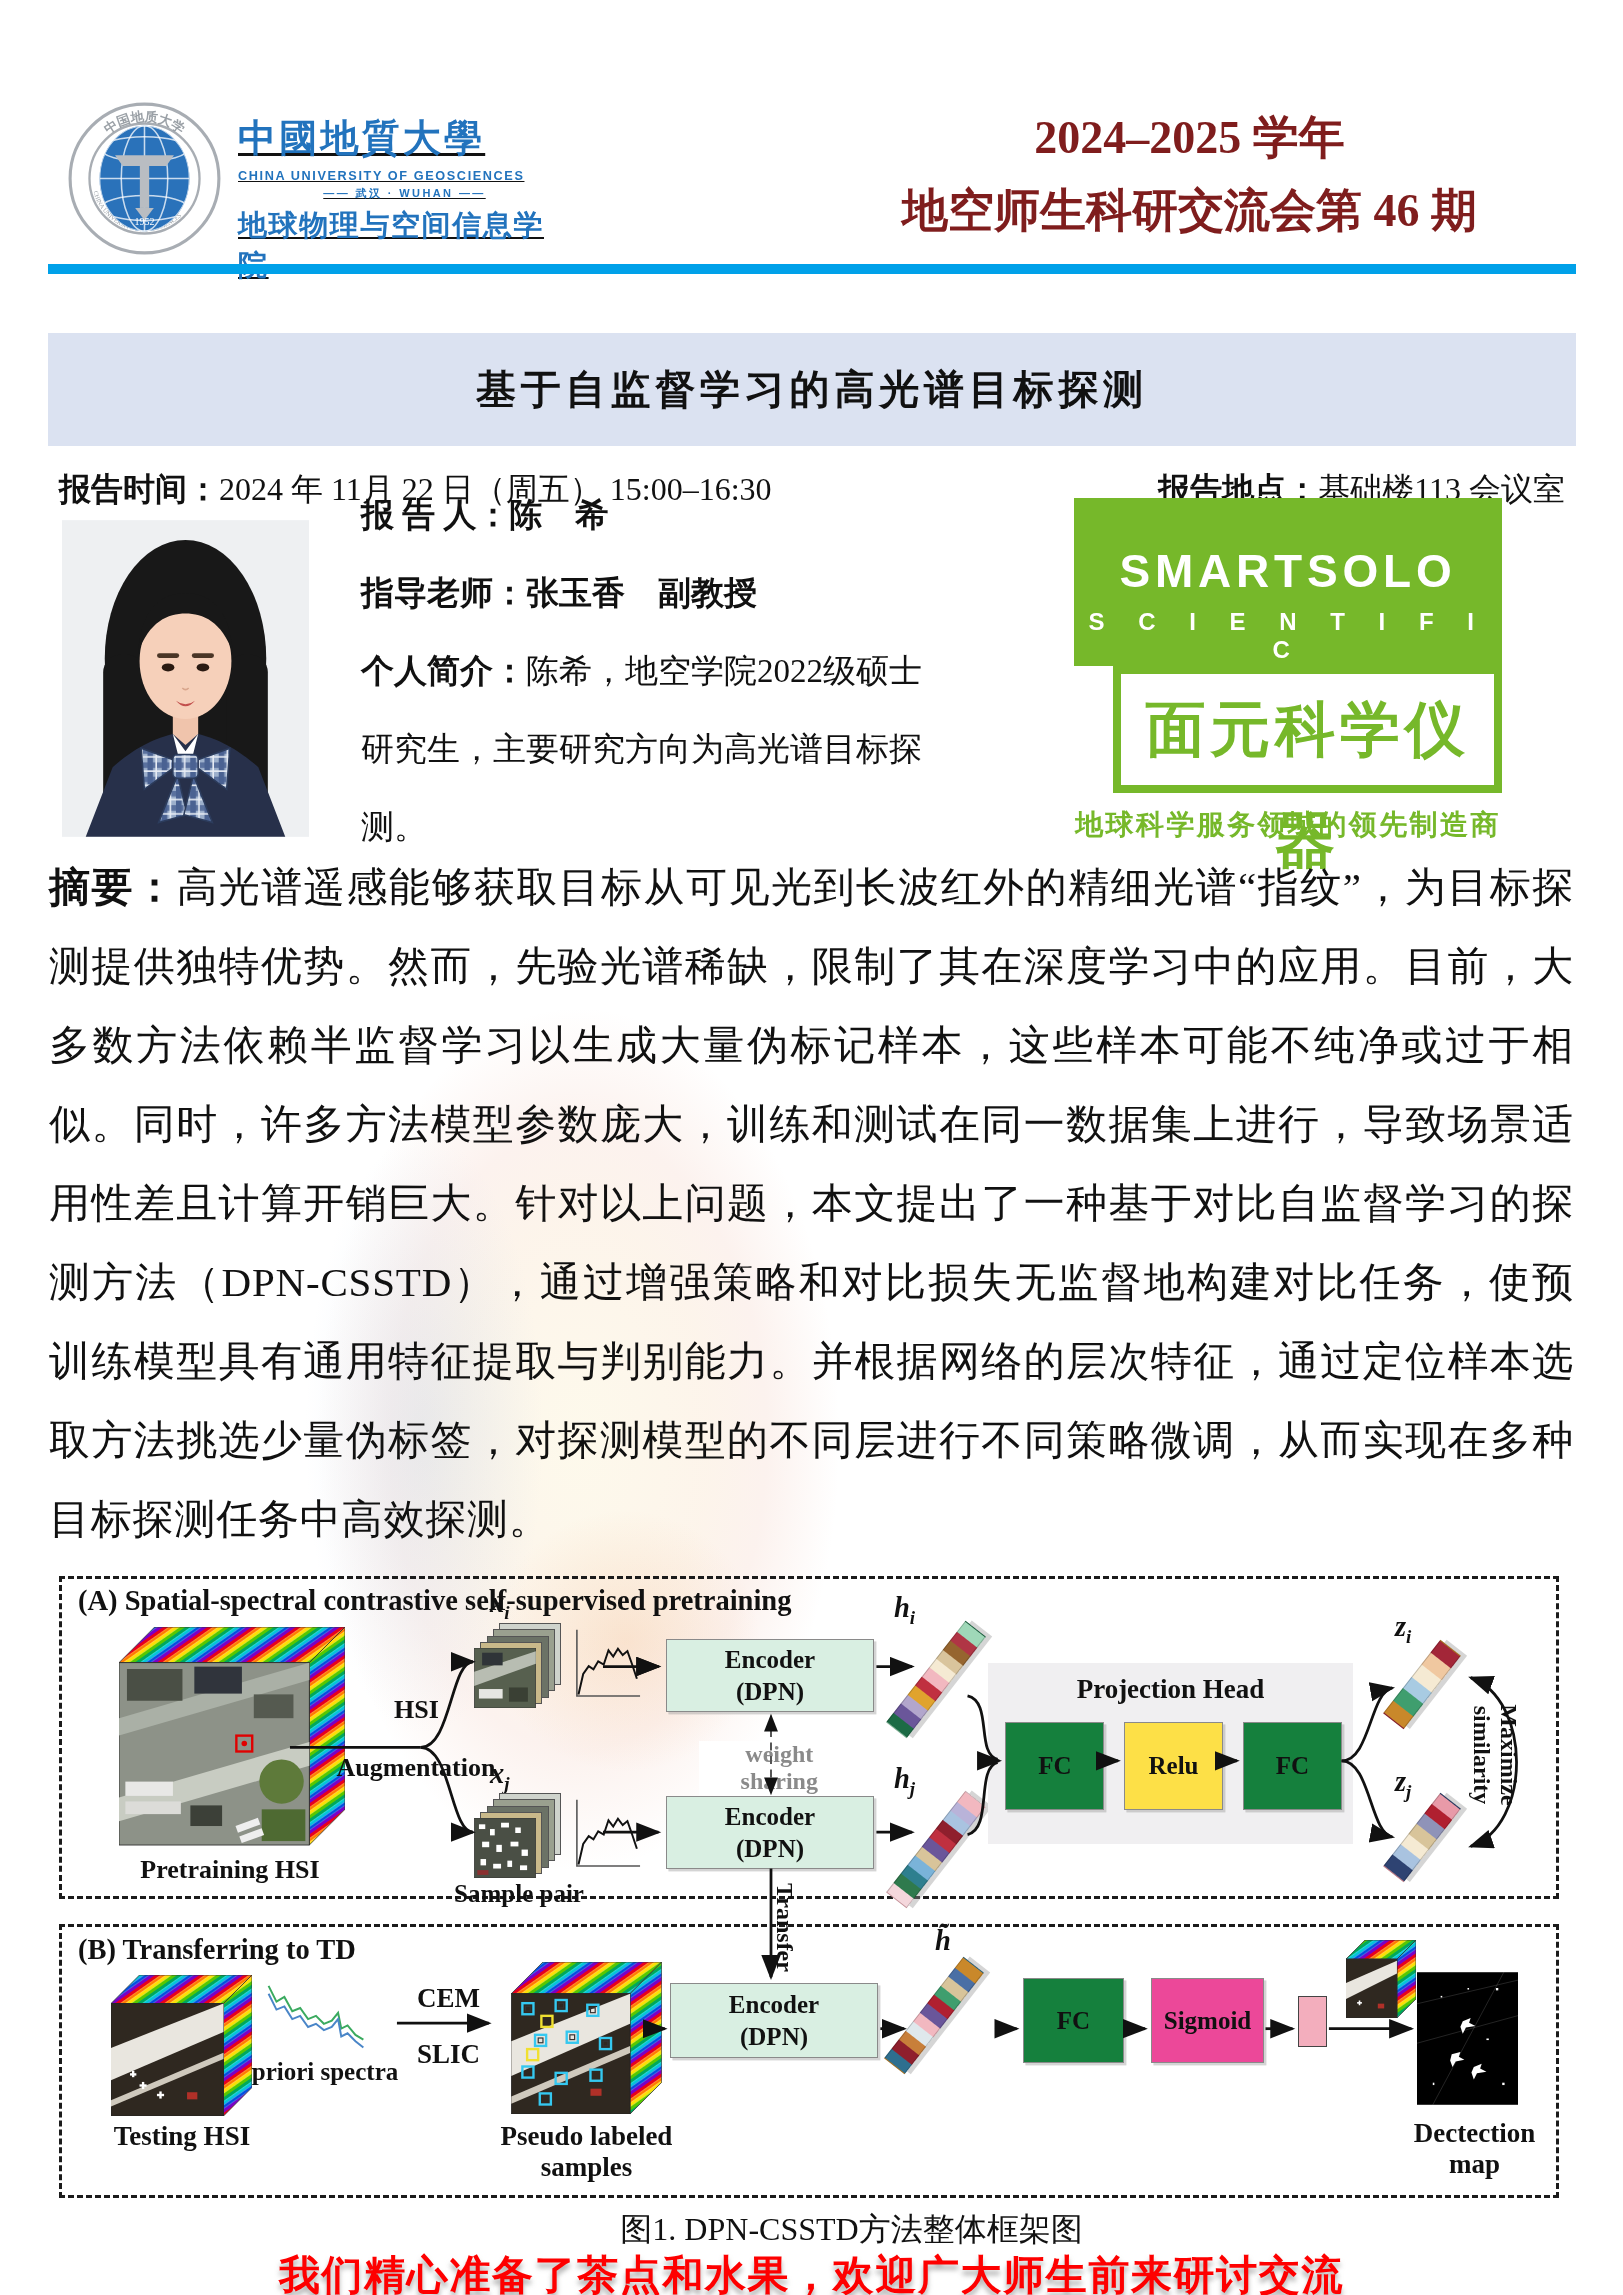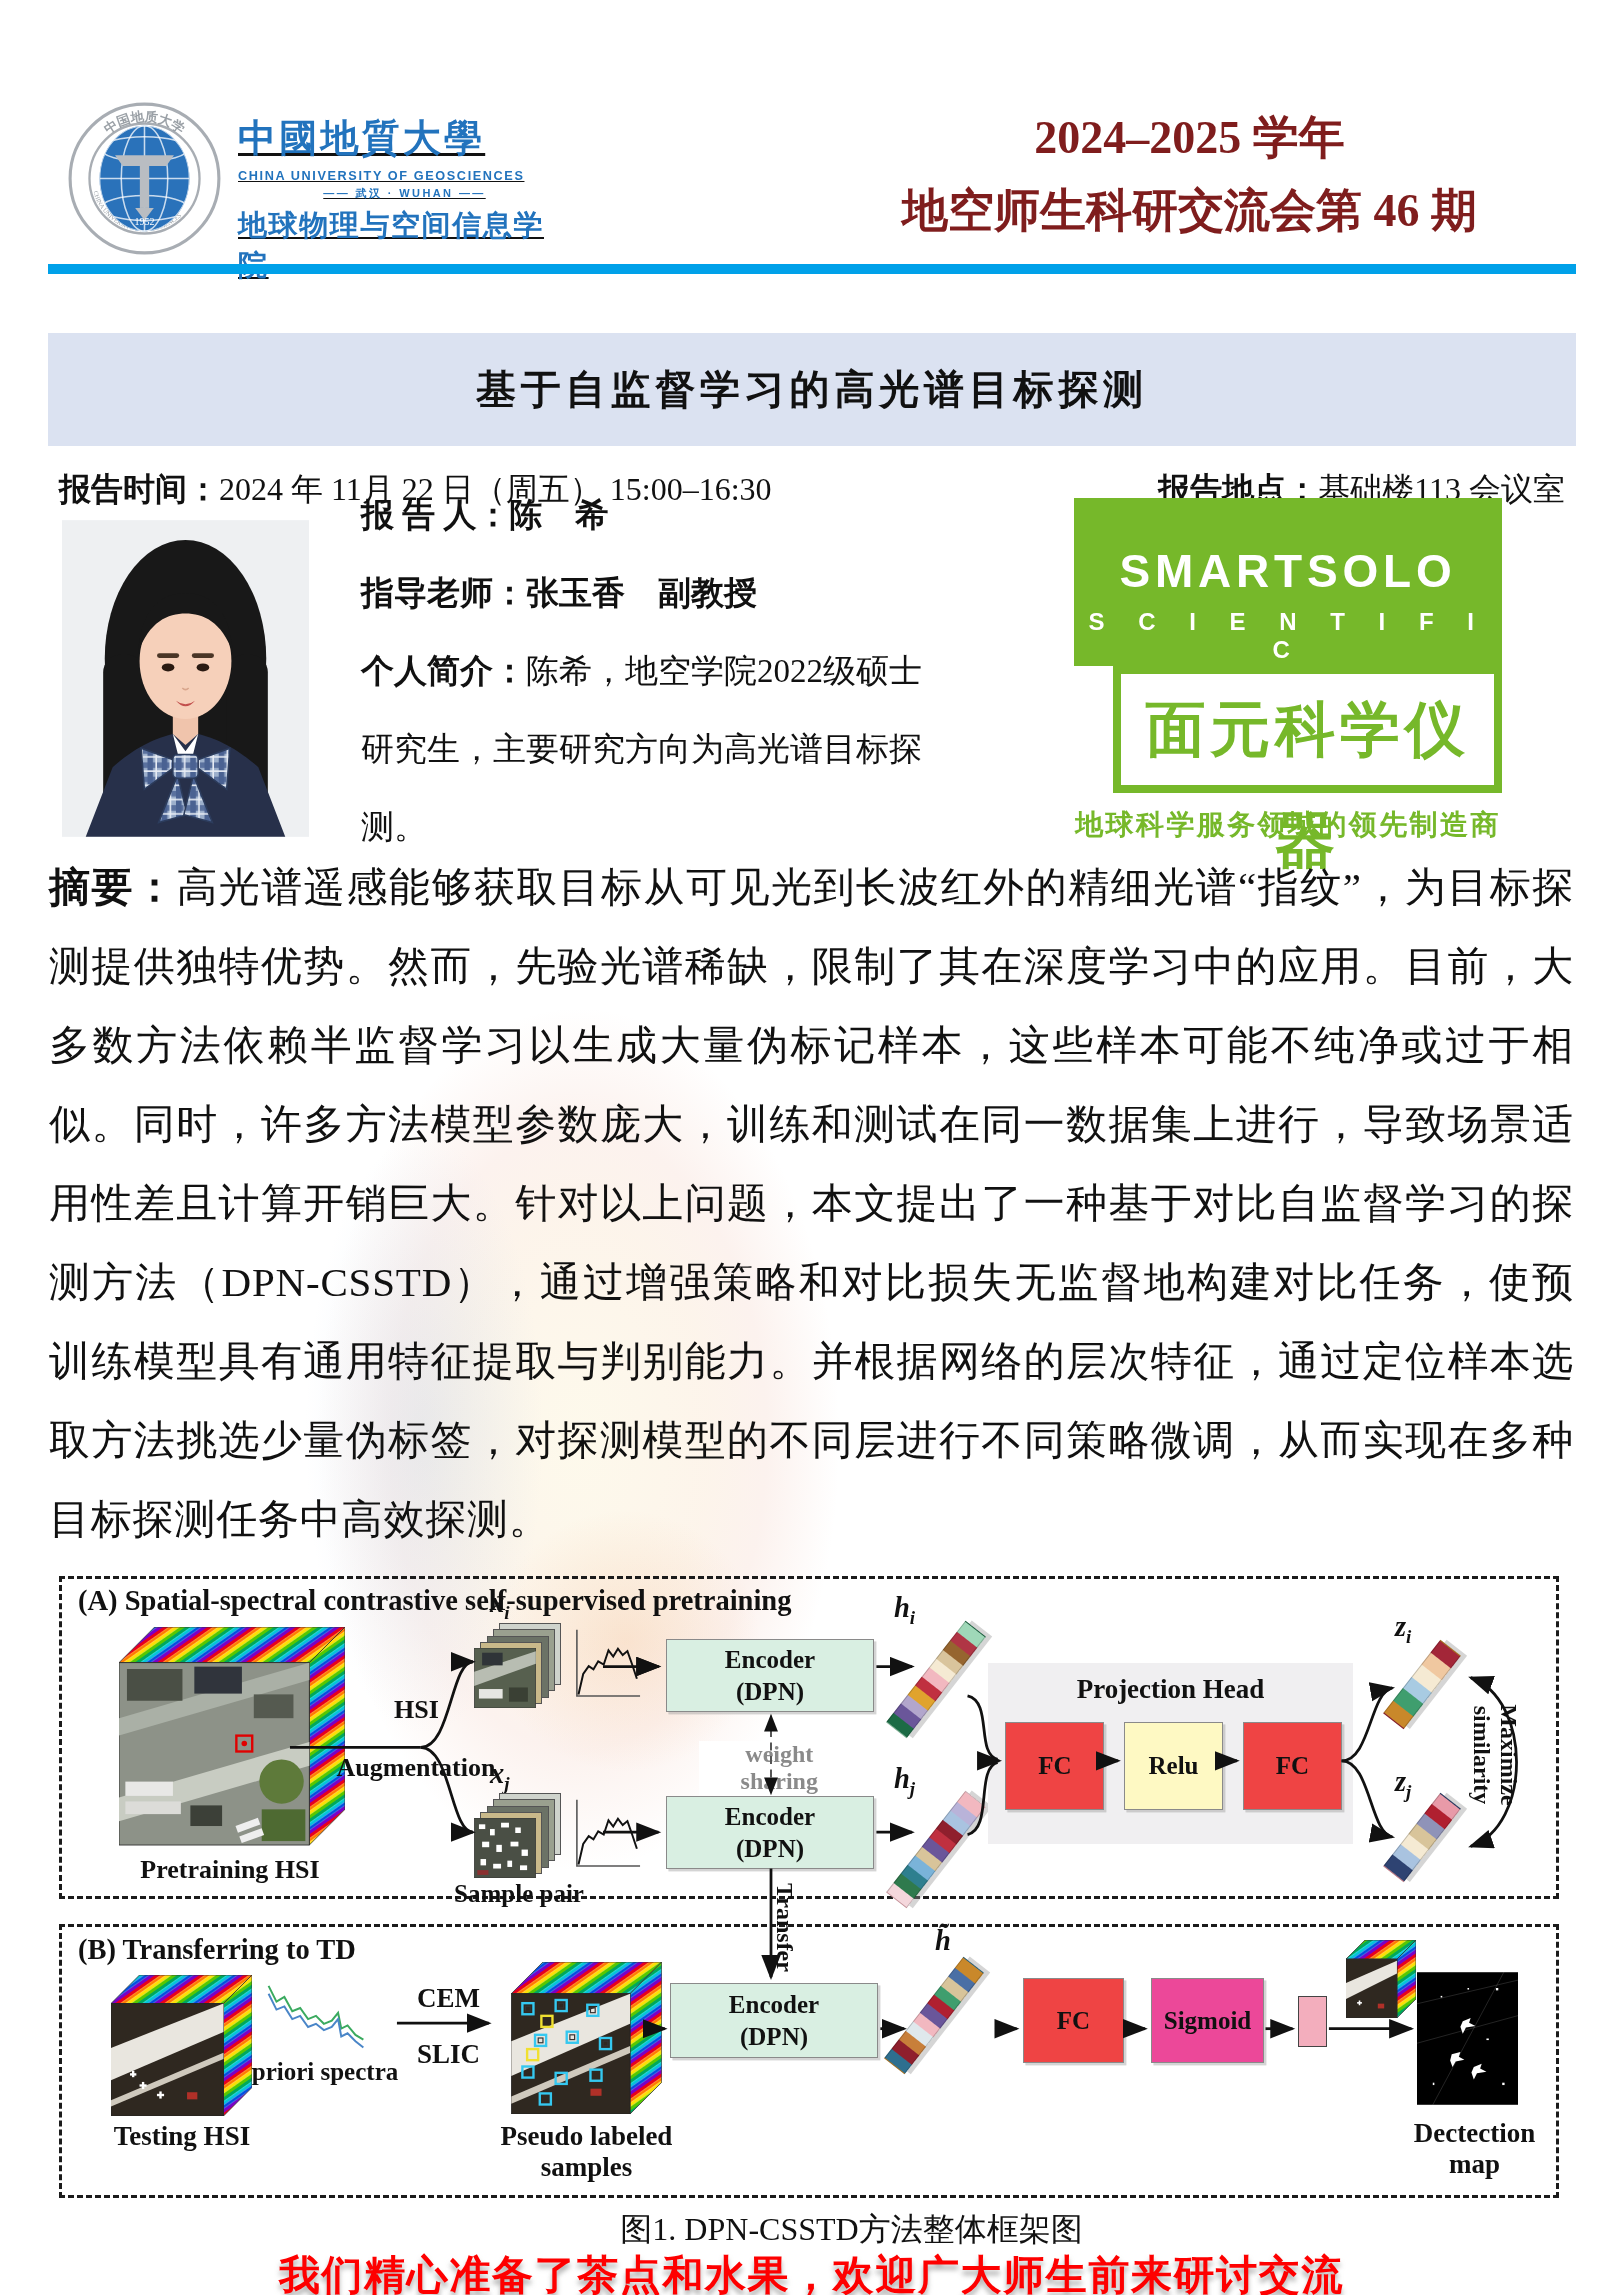--- a/index.html
+++ b/index.html
@@ -33,22 +33,22 @@
   .abstract .lbl{font-weight:700;}
   
   .panel{border:3.2px dashed #1b1b1b;}
   .ptitle{font-size:28.5px;font-weight:700;}
   .flabel{font-size:26px;font-weight:700;text-align:center;}
   .mlab{font-style:italic;font-weight:700;font-size:28.5px;}
   .mlab sub{font-size:19px;}
   .nnbox{border:1.6px solid #8a8a8a;display:flex;flex-direction:column;align-items:center;justify-content:center;
          font-size:25px;font-weight:700;line-height:32px;box-shadow:2.4px 2.4px 0 rgba(160,160,160,.45);}
   .enc{background:#D9EFE2;}
-  .fcb{background:#ef4444;font-family:Liberation Serif, serif;}
-  .relu{background:#fef9c3;text-align:right;}
+  .fcb{background:#15803d;font-family:Liberation Serif, serif;}
+  .relu{background:#fde047;text-align:right;}
   .sig{background:#ec4899;}
   .projpanel{background:#F0EFF1;}
   .ws{color:#8a8a8a;font-weight:700;font-size:24px;background:#fff;padding:0 4.8px;text-align:center;}
   .bar{position:absolute;width:24px;border:0.8px solid rgba(0,0,0,.2);transform:rotate(38deg);
        box-shadow:4.8px -4px 0 rgba(150,150,150,.4);}
   .bar-hi{height:127px;background:linear-gradient(to top,#1c6b45 0 9%,#6a569a 9% 18%,#b2a6cc 18% 27%,#e0a32e 27% 36%,#c03040 36% 45%,#f2b8c0 45% 54%,#f5ead3 54% 63%,#d9c49c 63% 72%,#96652f 72% 81%,#b03545 81% 90%,#9fd8b8 90% 100%);}
   .bar-hj{height:127px;background:linear-gradient(to top,#f4d7dc 0 9%,#2f7a4d 9% 18%,#2e7f8f 18% 27%,#7ab3d9 27% 36%,#d8c49a 36% 45%,#6a569a 45% 54%,#c03040 54% 63%,#8f1f2d 63% 72%,#a9c3e0 72% 81%,#b9b3d9 81% 90%,#f2b8c0 90% 100%);}
   .bar-zi{height:91px;background:linear-gradient(to top,#c9882a 0 17%,#3f9e6e 17% 34%,#a8cbe2 34% 50%,#f5ead3 50% 67%,#f0c8a0 67% 84%,#a32638 84% 100%);}
   .bar-zj{height:91px;background:linear-gradient(to top,#2e4372 0 15%,#a9c3e0 15% 30%,#f5ead3 30% 44%,#d8c49a 44% 58%,#8f93b8 58% 72%,#b02030 72% 86%,#e89aa8 86% 100%);}
   .bar-ht{height:127px;background:linear-gradient(to top,#2e6f8f 0 9%,#8f1f2d 9% 18%,#c87f3a 18% 27%,#dfe8ec 27% 36%,#f2b8c0 36% 45%,#6a569a 45% 54%,#b02030 54% 63%,#3f9e6e 63% 72%,#d8c49a 72% 81%,#4a6fa5 81% 90%,#c9882a 90% 100%);}

